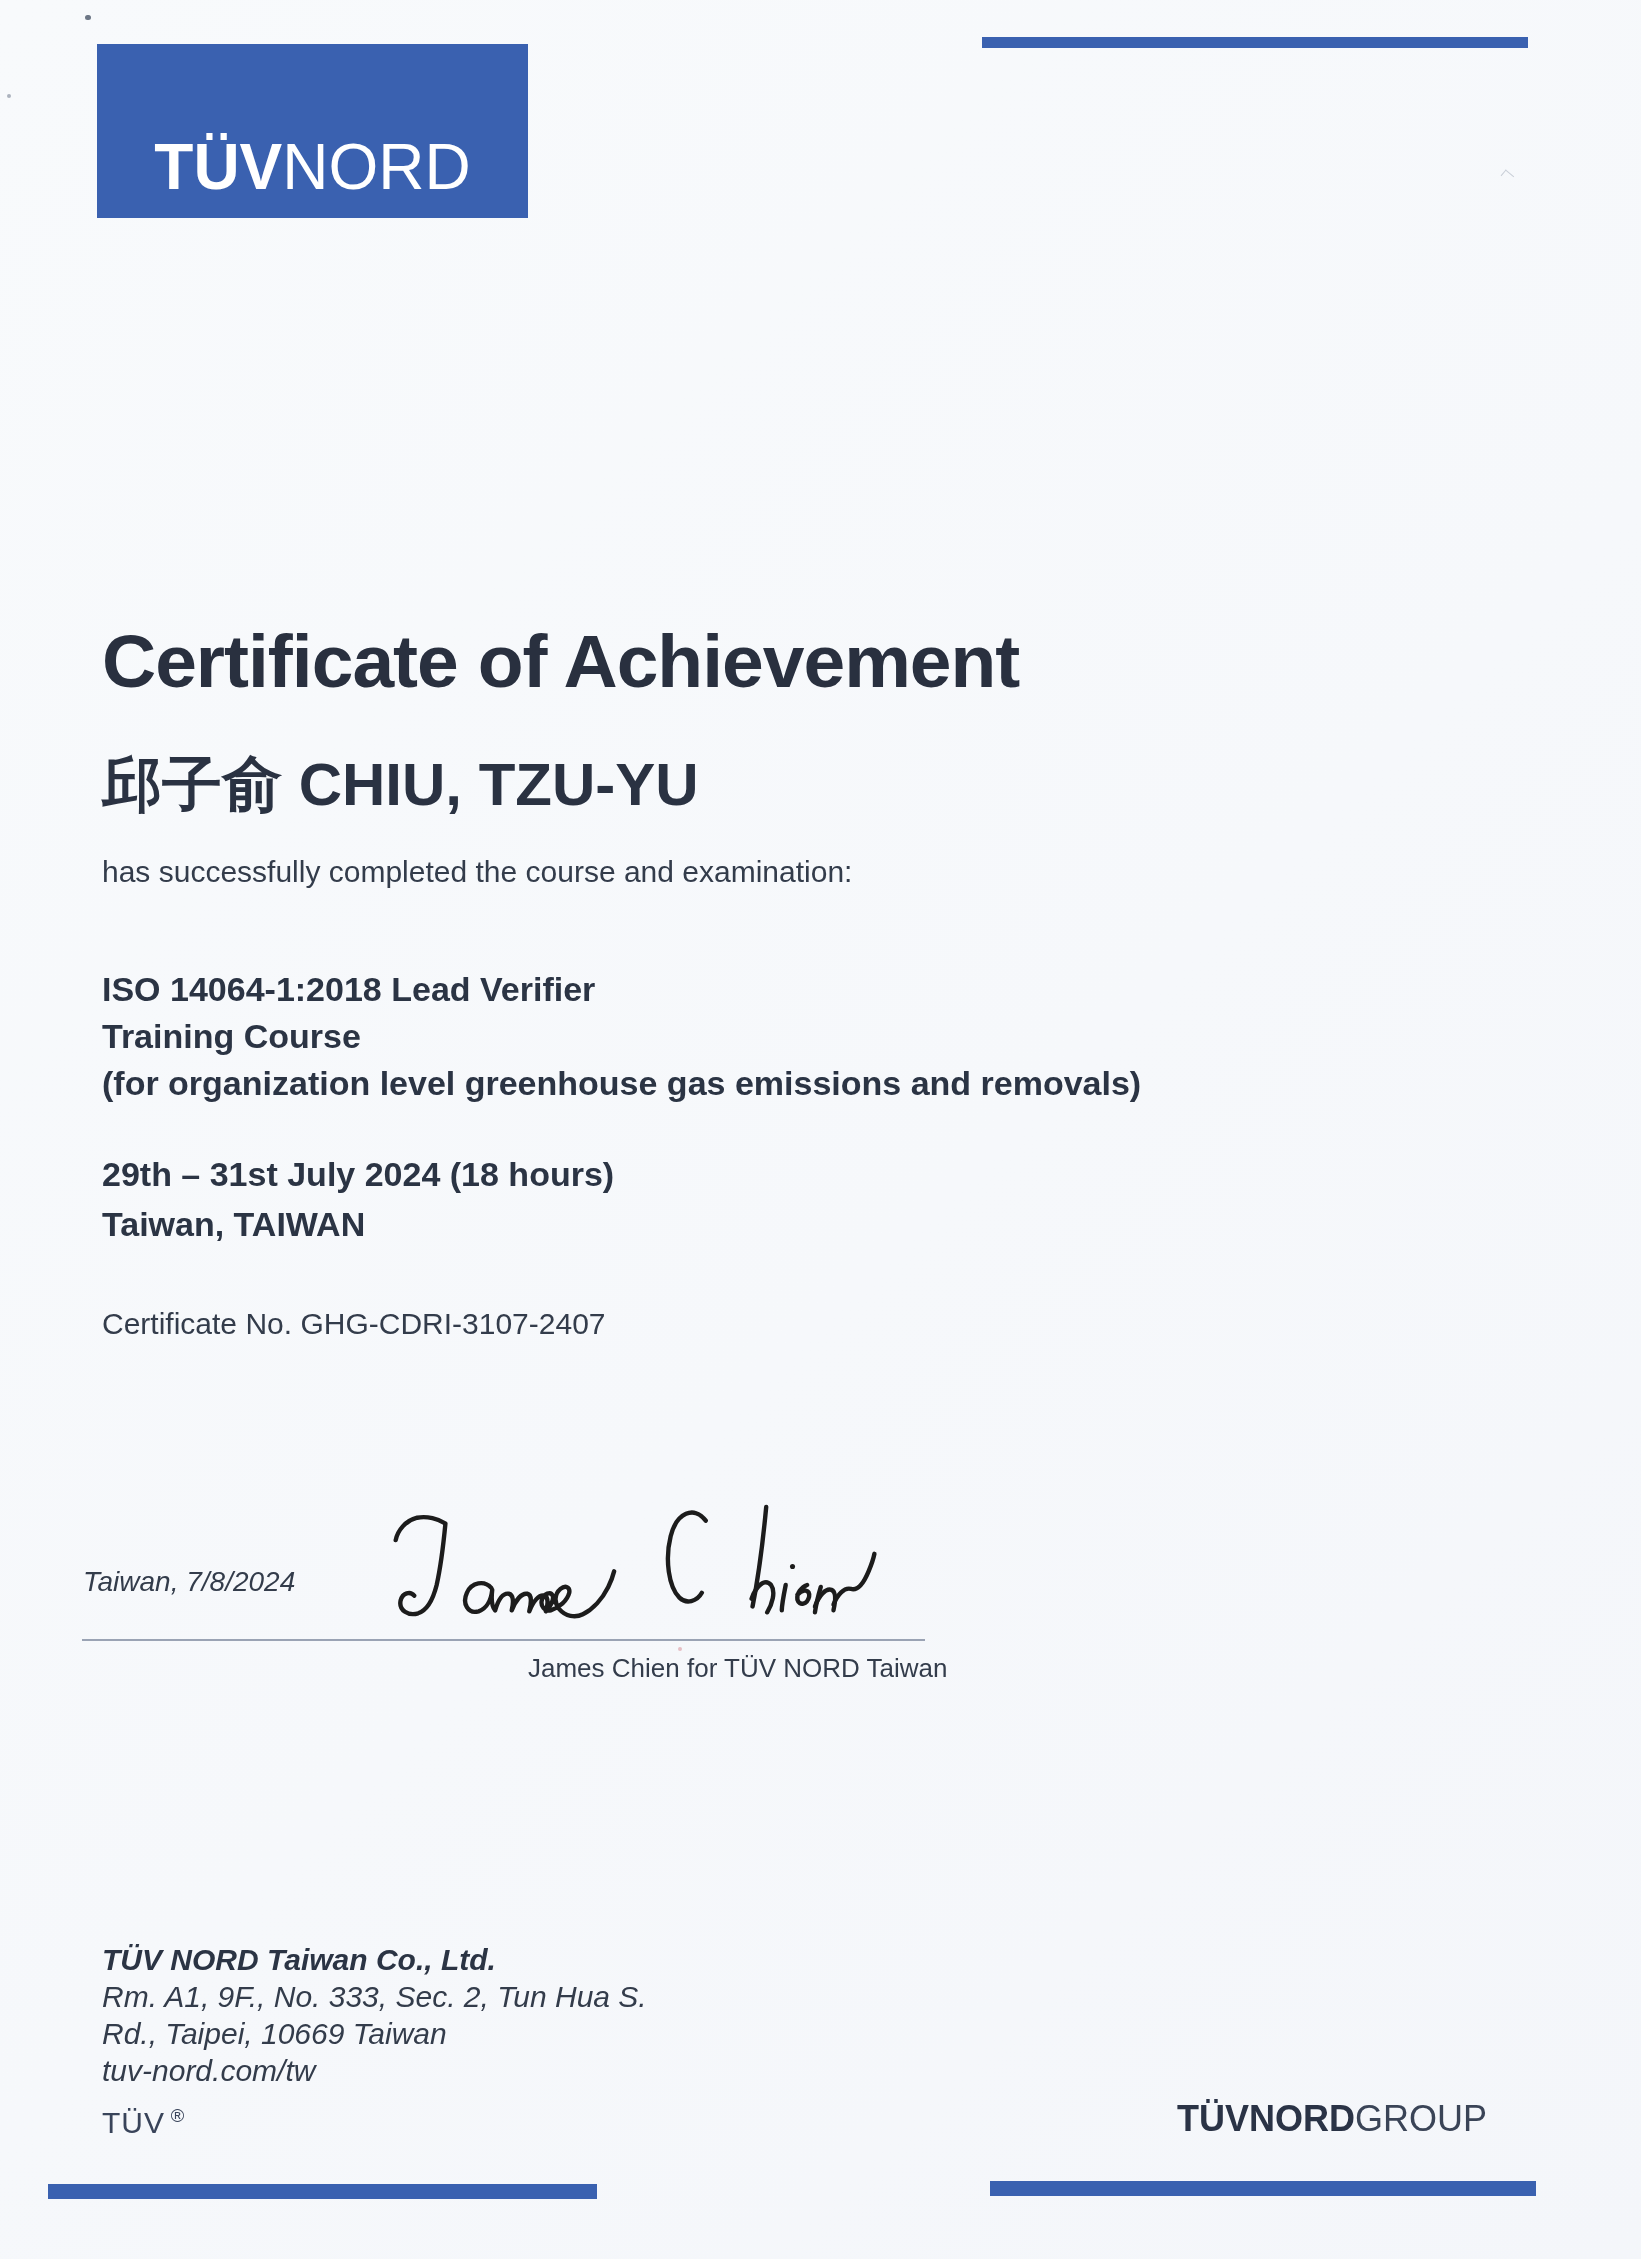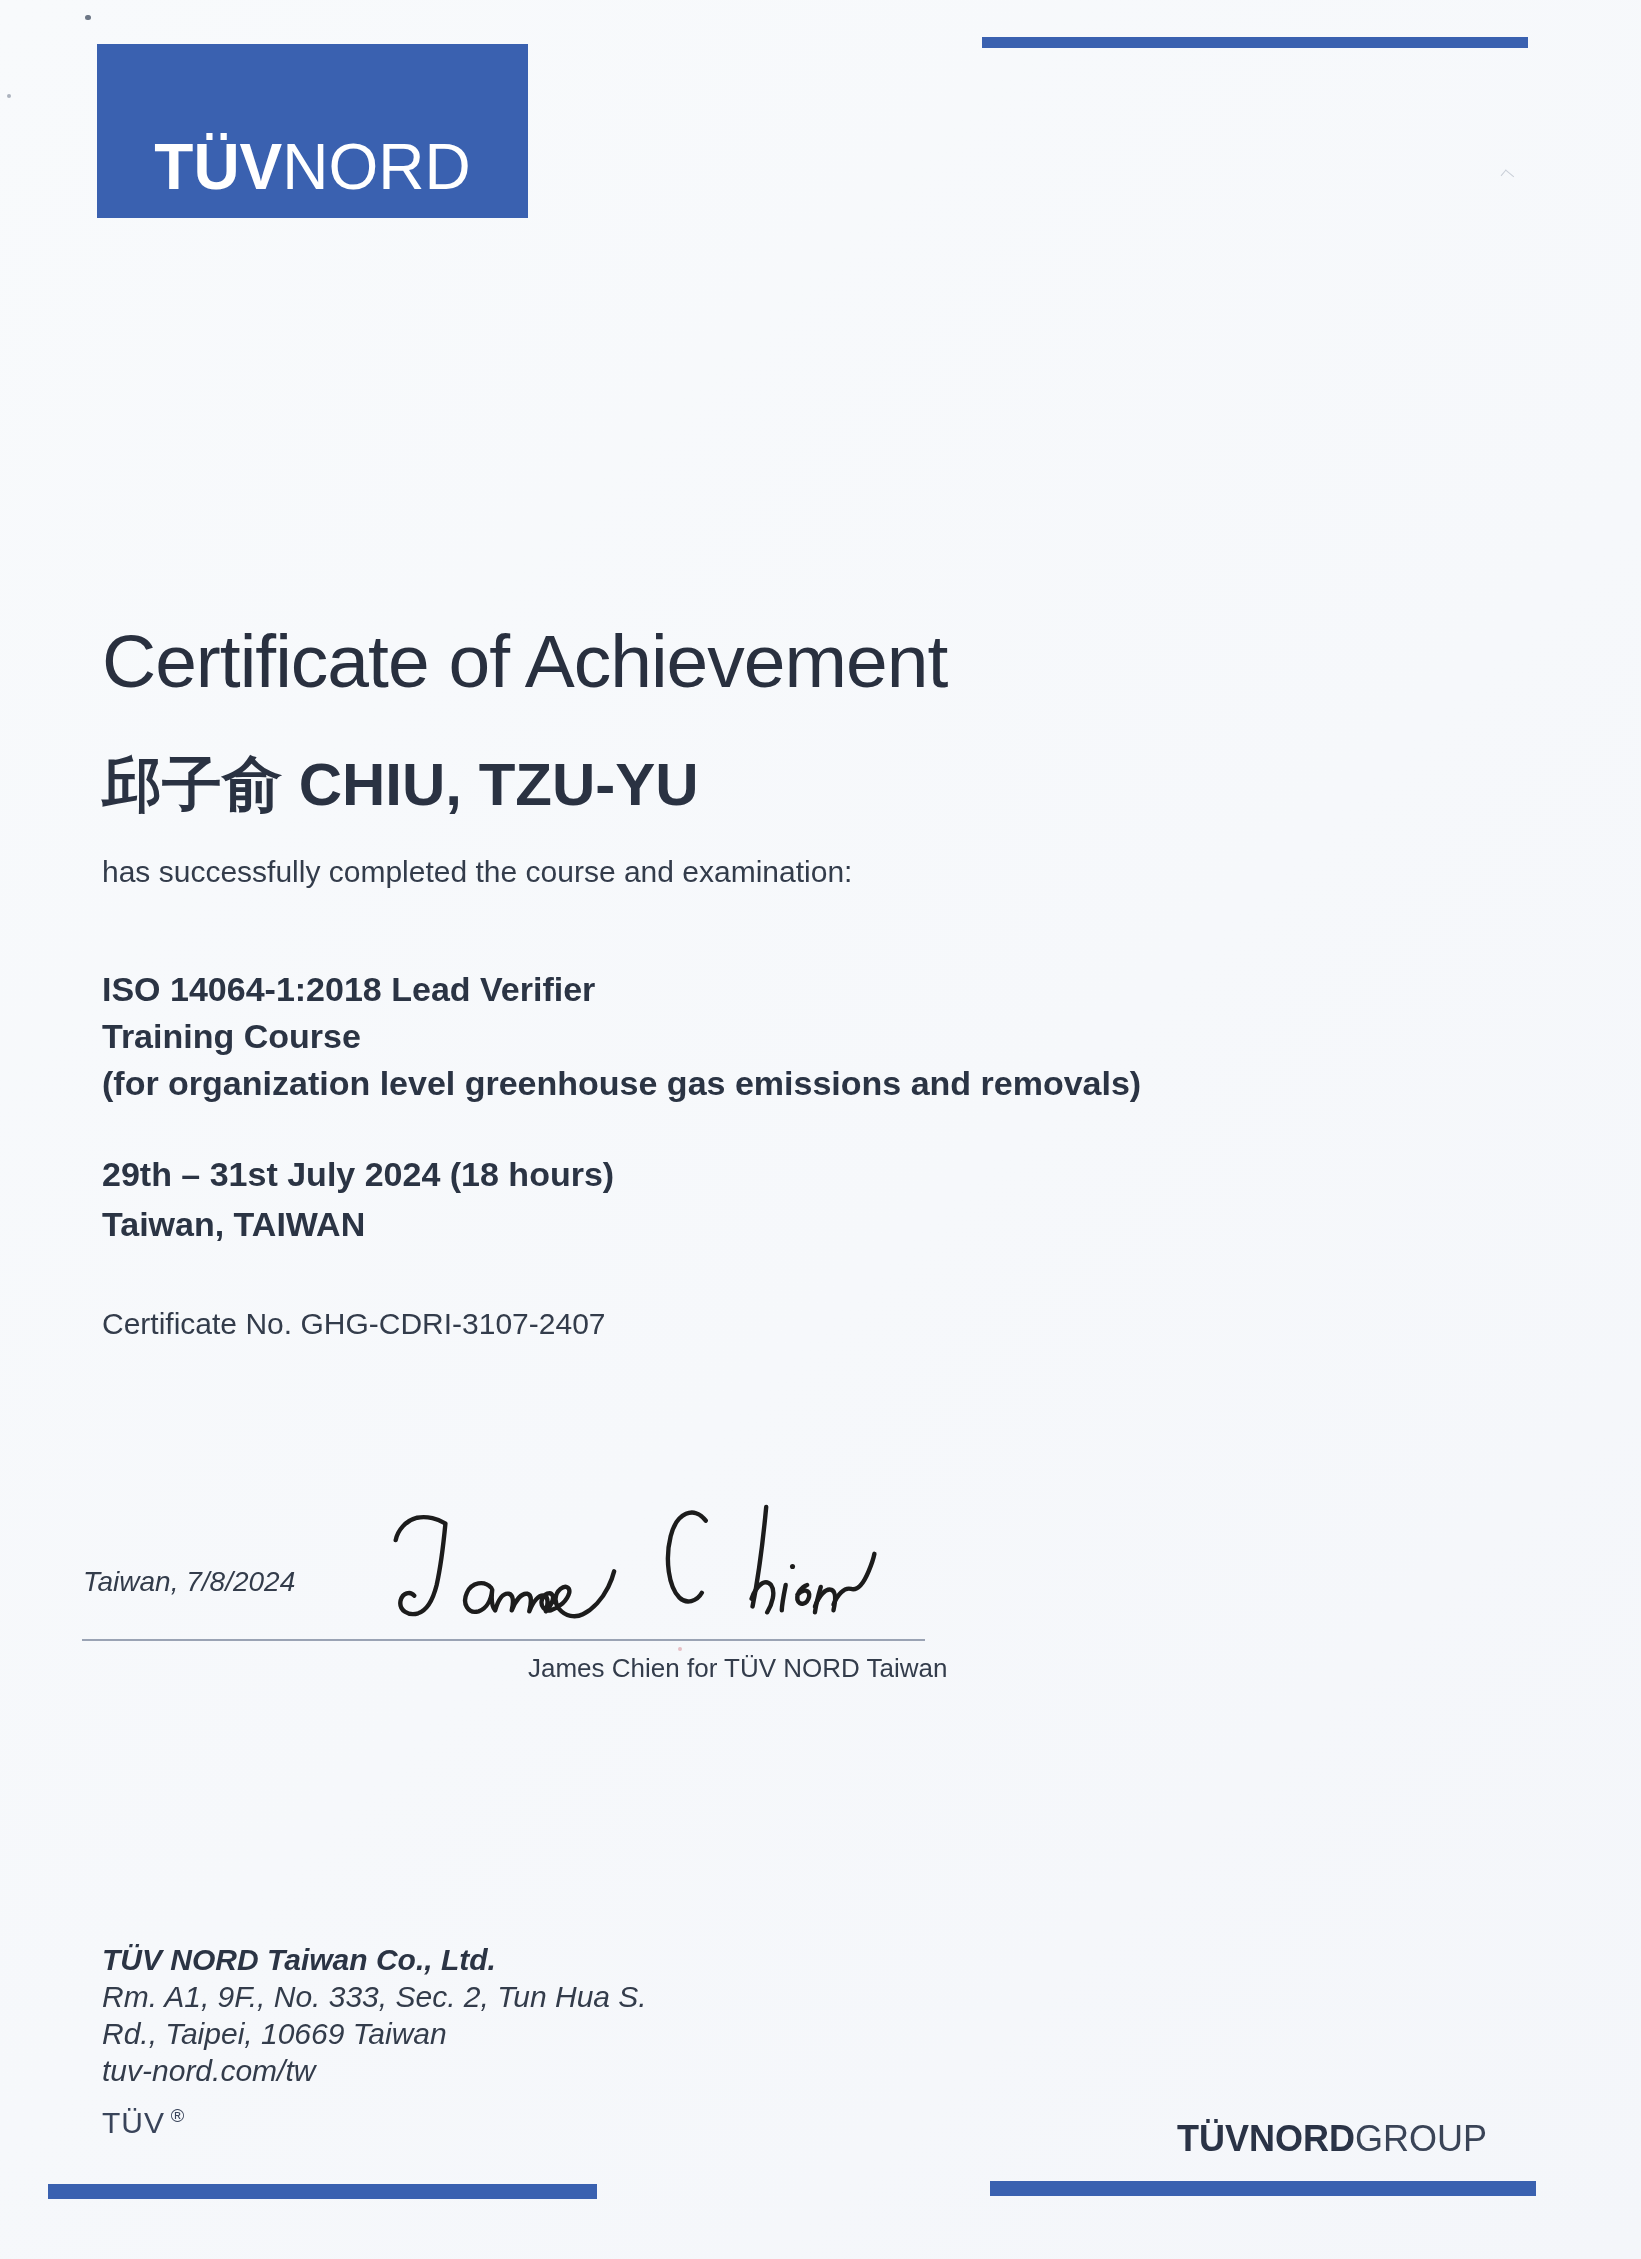--- a/index.html
+++ b/index.html
@@ -28,21 +28,21 @@
     display:flex;align-items:flex-end;justify-content:center;
     padding-bottom:19.3px;box-sizing:border-box;
     color:#ffffff;
   }
   .logo-box .logo-text{font-size:64px;line-height:1;letter-spacing:0px;white-space:nowrap;}
   .logo-box .logo-tuv{font-weight:800;}
   .logo-box .logo-nord{font-weight:500;}
 
   .title{
     position:absolute;left:102px;top:618px;width:1400px;
-    font-size:75px;font-weight:400;letter-spacing:-1px;
+    font-size:75px;font-weight:700;letter-spacing:-1px;
     color:#29303f;
   }
   .recipient-name{
     position:absolute;left:102px;top:745px;width:1255px;
     font-size:60px;font-weight:700;color:#2a3242;
   }
   .statement{
     position:absolute;left:102px;top:836px;width:1255px;
     font-size:30px;font-weight:400;color:#333c4b;margin-top:19px;
   }
@@ -80,21 +80,21 @@
     font-size:30px;line-height:37px;color:#333c4b;font-style:italic;
   }
   .address-block .company{font-weight:700;color:#2b3444;}
   .tuv-mark{
     position:absolute;left:102px;top:2105px;
     font-size:30px;color:#39445a;letter-spacing:1px;
   }
   .tuv-mark sup{font-size:18.3px;vertical-align:super;margin-left:5.8px;}
   .group-logo{
     position:absolute;right:154px;top:2101px;
-    font-size:36px;line-height:1;white-space:nowrap;color:#2a3346;margin-top:20px;
+    font-size:36px;line-height:1;white-space:nowrap;color:#2a3346;
   }
   .group-logo .g-bold{font-weight:800;}
   .group-logo .g-light{font-weight:300;color:#3a4457;}
 
   
   .speck{position:absolute;border-radius:50%;}
   .speck1{left:85px;top:14.5px;width:5.8px;height:5.8px;background:#4a5668;opacity:.8;}
   .speck2{left:6.8px;top:94px;width:3.9px;height:3.9px;background:#7a8494;opacity:.6;}
   .speck3{left:1502px;top:172px;width:9.7px;height:6.8px;background:transparent;
           border-top:1.9px solid #aab2bf;border-left:1.9px solid #aab2bf;

